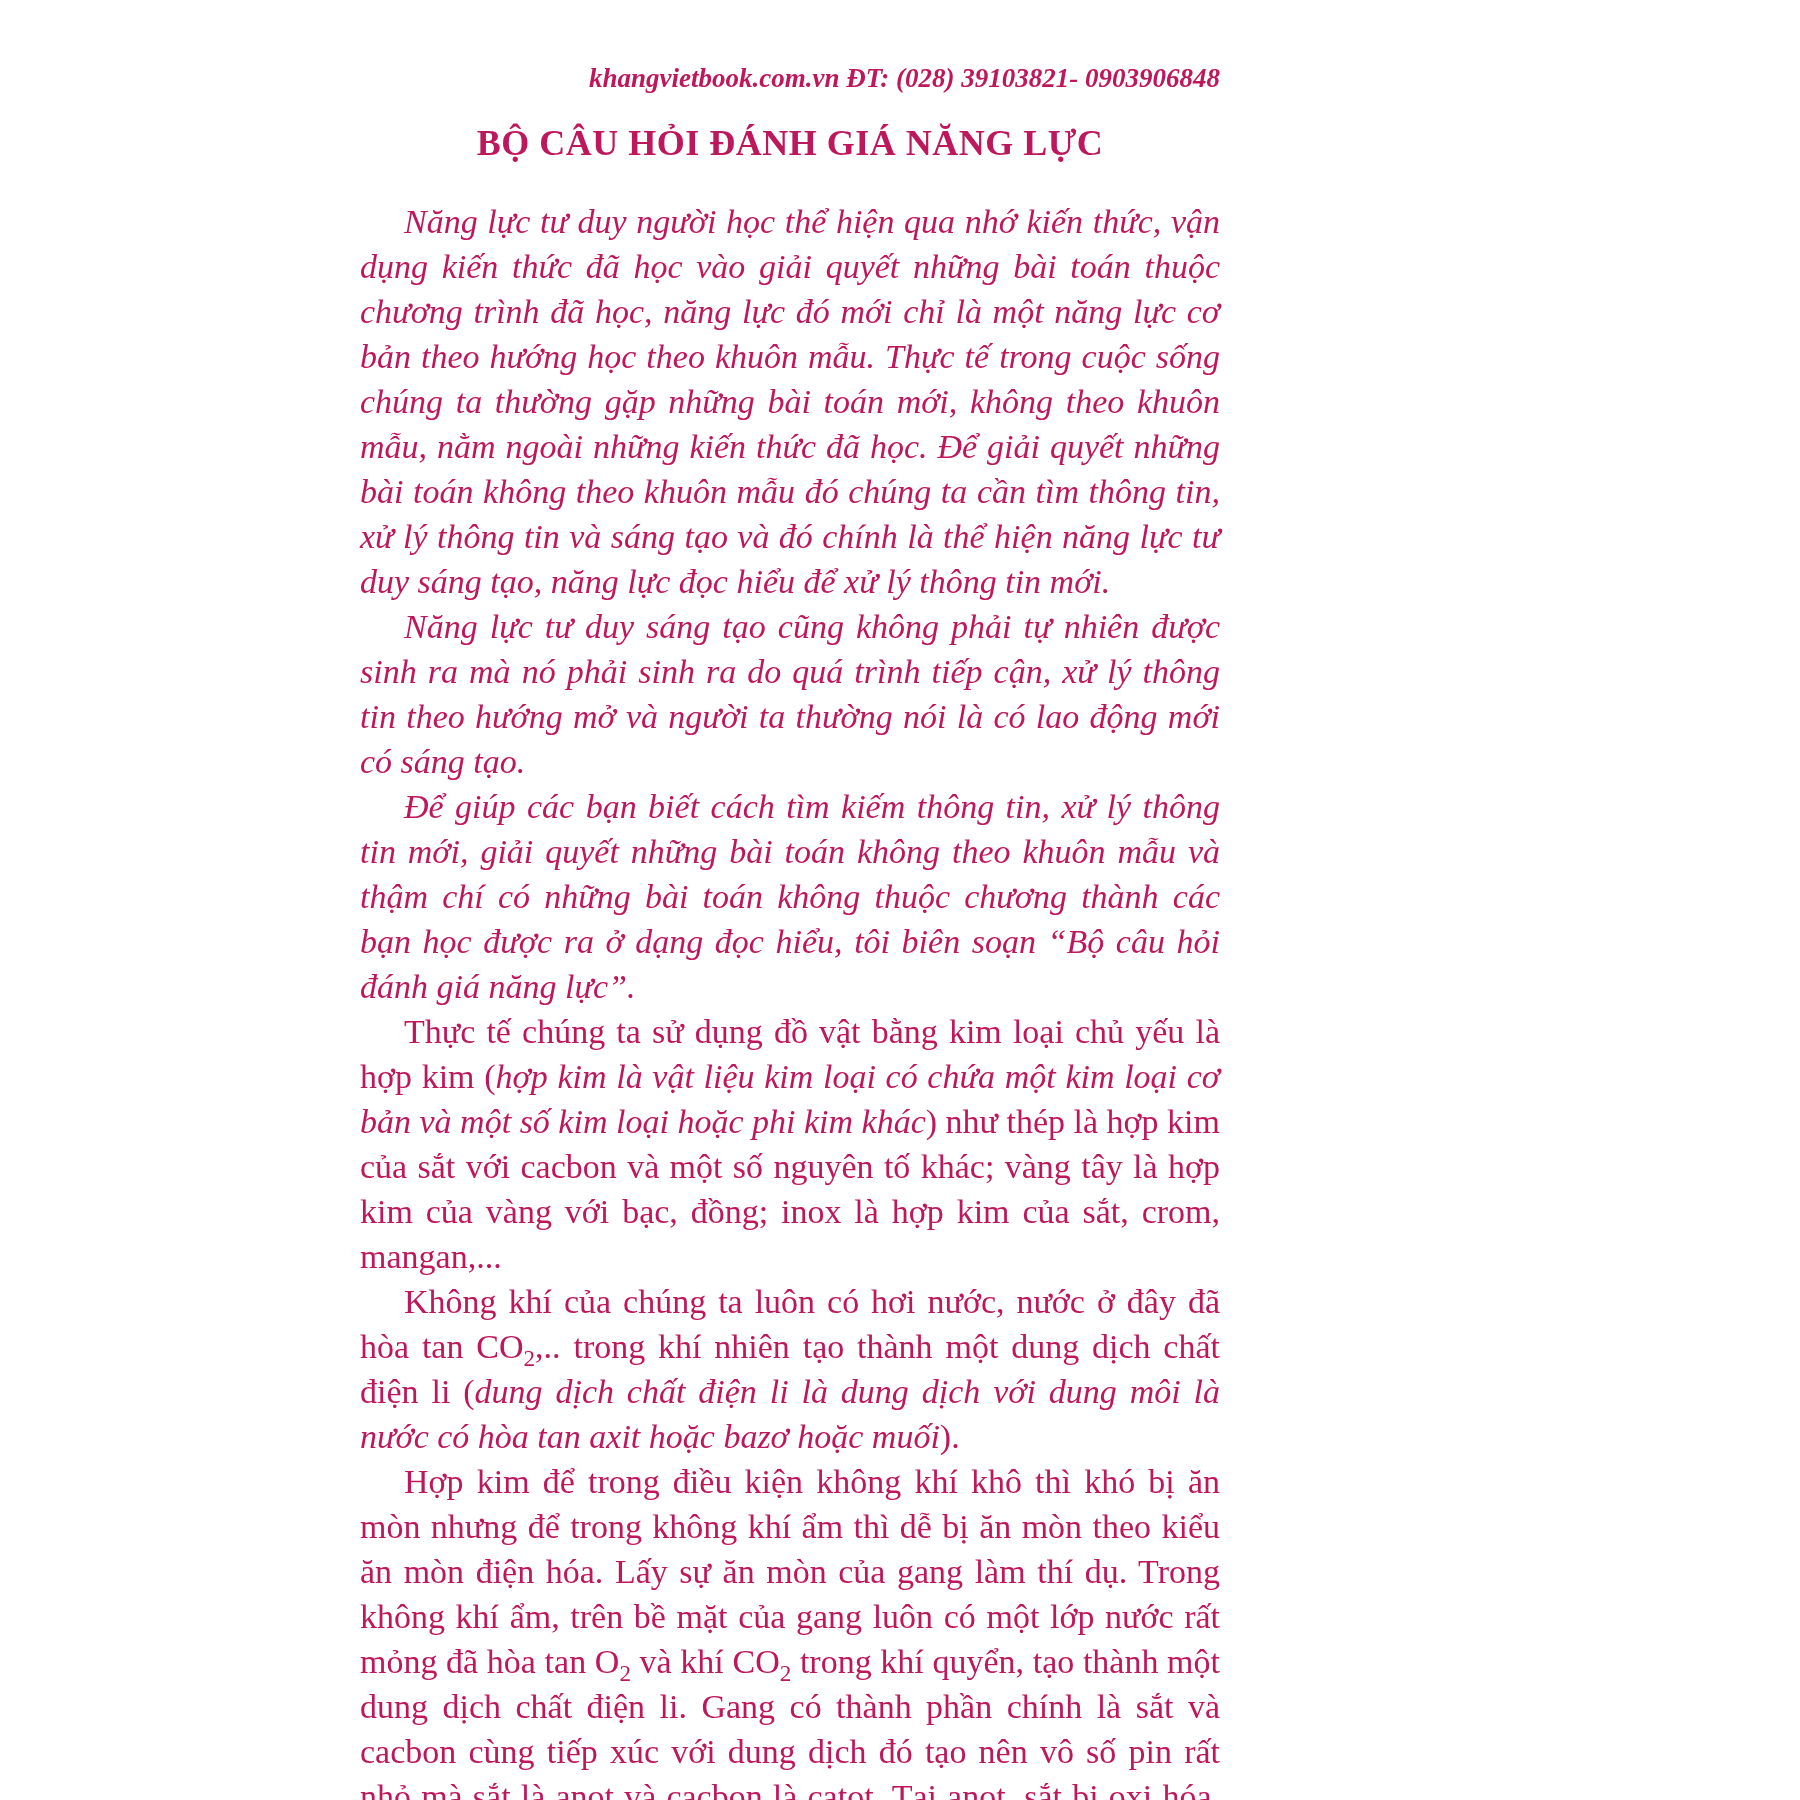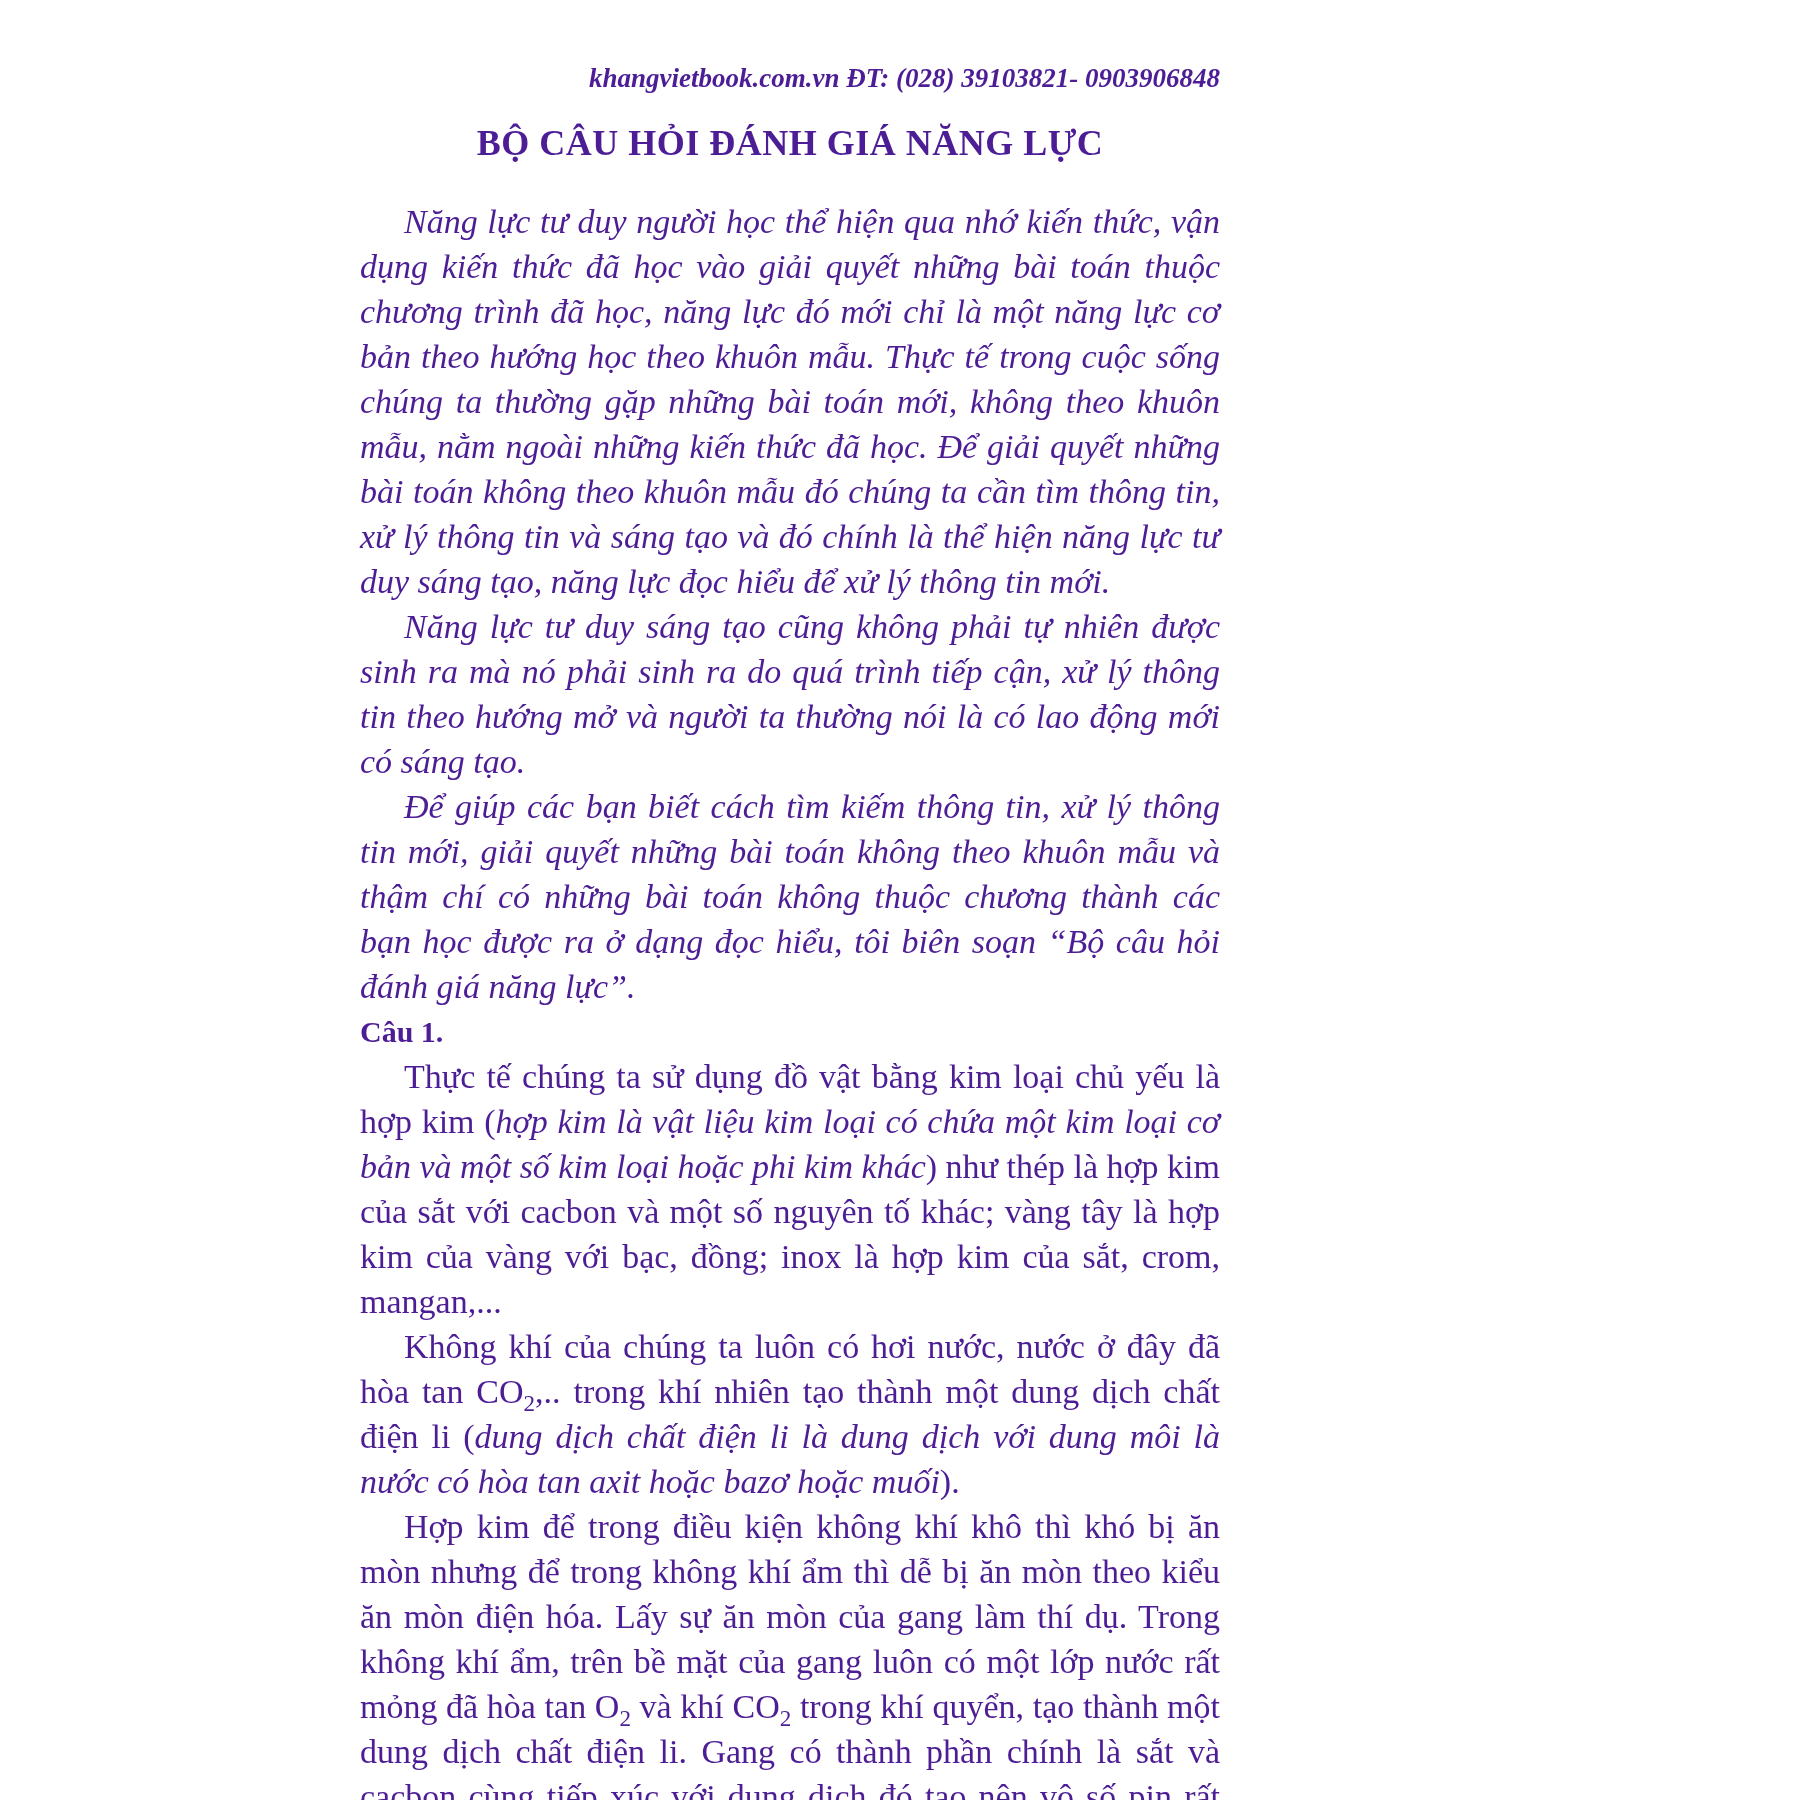--- a/index.html
+++ b/index.html
@@ -5,21 +5,21 @@
   html, body {
     margin: 0;
     padding: 0;
     background: #ffffff;
   }
   .page {
     position: relative;
     width: 1800px;
     height: 1800px;
     background: #ffffff;
-    color: #4c1d95;
+    color: #be185d;
     font-family: "Liberation Serif", "DejaVu Serif", serif;
     overflow: hidden;
   }
   .content {
     position: absolute;
     left: 360px;
     top: 62px;
     width: 860px;
   }
   .header-line {
@@ -74,21 +74,20 @@
 
     <h1 class="doc-title">BỘ CÂU HỎI ĐÁNH GIÁ NĂNG LỰC</h1>
 
     <p class="para italic-para">Năng lực tư duy người học thể hiện qua nhớ kiến thức, vận dụng kiến thức đã học vào giải quyết những bài toán thuộc chương trình đã học, năng lực đó mới chỉ là một năng lực cơ bản theo hướng học theo khuôn mẫu. Thực tế trong cuộc sống chúng ta thường gặp những bài toán mới, không theo khuôn mẫu, nằm ngoài những kiến thức đã học. Để giải quyết những bài toán không theo khuôn mẫu đó chúng ta cần tìm thông tin, xử lý thông tin và sáng tạo và đó chính là thể hiện năng lực tư duy sáng tạo, năng lực đọc hiểu để xử lý thông tin mới.</p>
 
     <p class="para italic-para">Năng lực tư duy sáng tạo cũng không phải tự nhiên được sinh ra mà nó phải sinh ra do quá trình tiếp cận, xử lý thông tin theo hướng mở và người ta thường nói là có lao động mới có sáng tạo.</p>
 
     <p class="para italic-para">Để giúp các bạn biết cách tìm kiếm thông tin, xử lý thông tin mới, giải quyết những bài toán không theo khuôn mẫu và thậm chí có những bài toán không thuộc chương thành các bạn học được ra ở dạng đọc hiểu, tôi biên soạn “Bộ câu hỏi đánh giá năng lực”.</p>
 
 
-    <p class="question-label">Câu 1.</p>
 
     <p class="para"><span>Thực tế chúng ta sử dụng đồ vật bằng kim loại chủ yếu là hợp kim (</span><span class="it">hợp kim là vật liệu kim loại có chứa một kim loại cơ bản và một số kim loại hoặc phi kim khác</span><span>) như thép là hợp kim của sắt với cacbon và một số nguyên tố khác; vàng tây là hợp kim của vàng với bạc, đồng; inox là hợp kim của sắt, crom, mangan,...</span></p>
 
     <p class="para"><span>Không khí của chúng ta luôn có hơi nước, nước ở đây đã hòa tan CO</span><sub>2</sub><span>,.. trong khí nhiên tạo thành một dung dịch chất điện li (</span><span class="it">dung dịch chất điện li là dung dịch với dung môi là nước có hòa tan axit hoặc bazơ hoặc muối</span><span>).</span></p>
 
     <p class="para"><span>Hợp kim để trong điều kiện không khí khô thì khó bị ăn mòn nhưng để trong không khí ẩm thì dễ bị ăn mòn theo kiểu ăn mòn điện hóa. Lấy sự ăn mòn của gang làm thí dụ. Trong không khí ẩm, trên bề mặt của gang luôn có một lớp nước rất mỏng đã hòa tan O</span><sub>2</sub><span> và khí CO</span><sub>2</sub><span> trong khí quyển, tạo thành một dung dịch chất điện li. Gang có thành phần chính là sắt và cacbon cùng tiếp xúc với dung dịch đó tạo nên vô số pin rất nhỏ mà sắt là anot và cacbon là catot. Tại anot, sắt bị oxi hóa. Tại catot, O</span></p>
 
   </div>
 </div>
 

